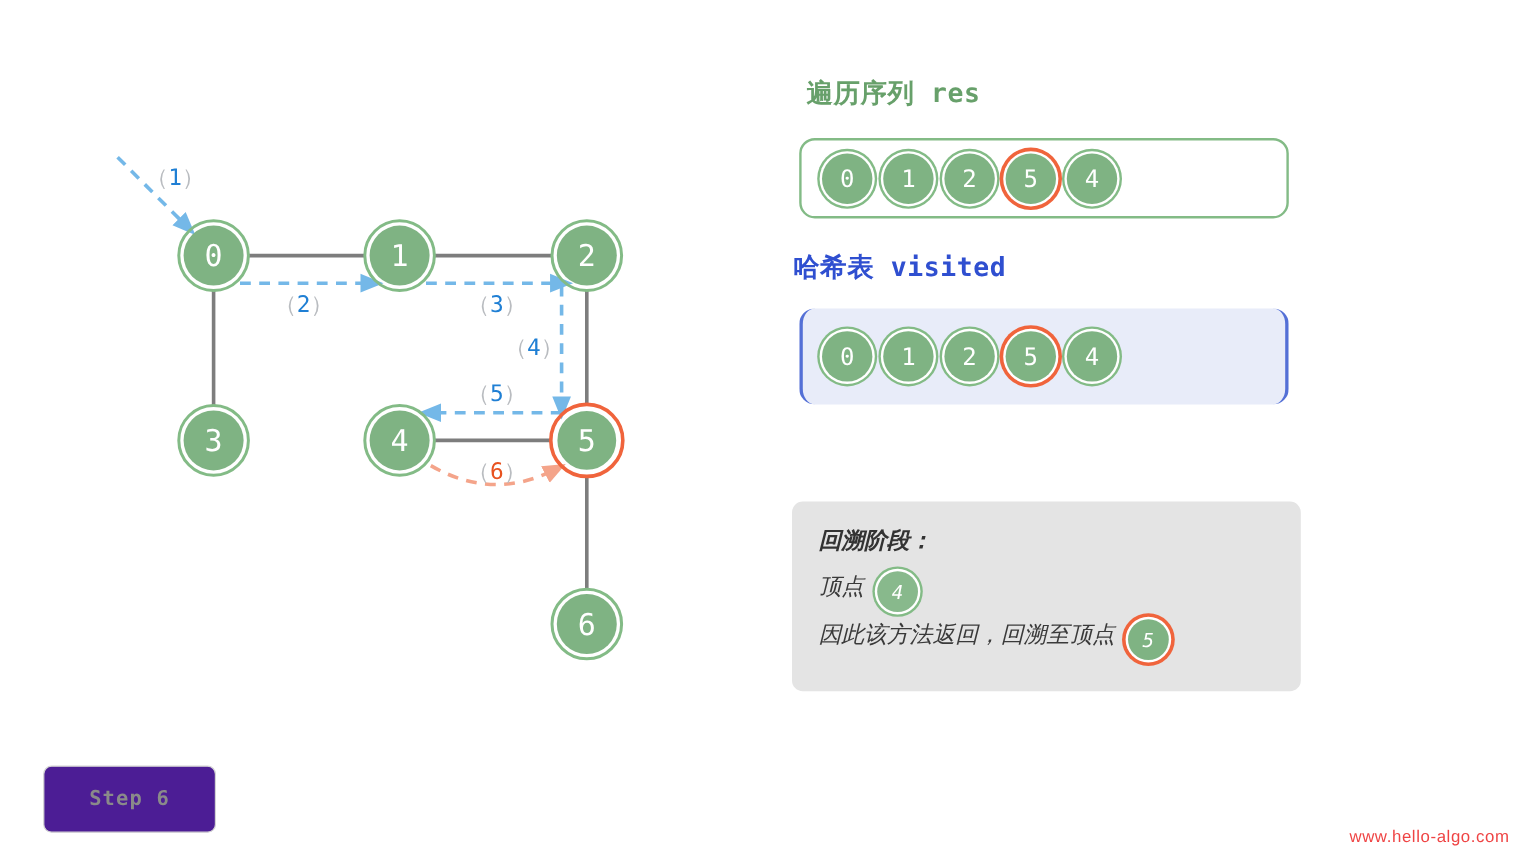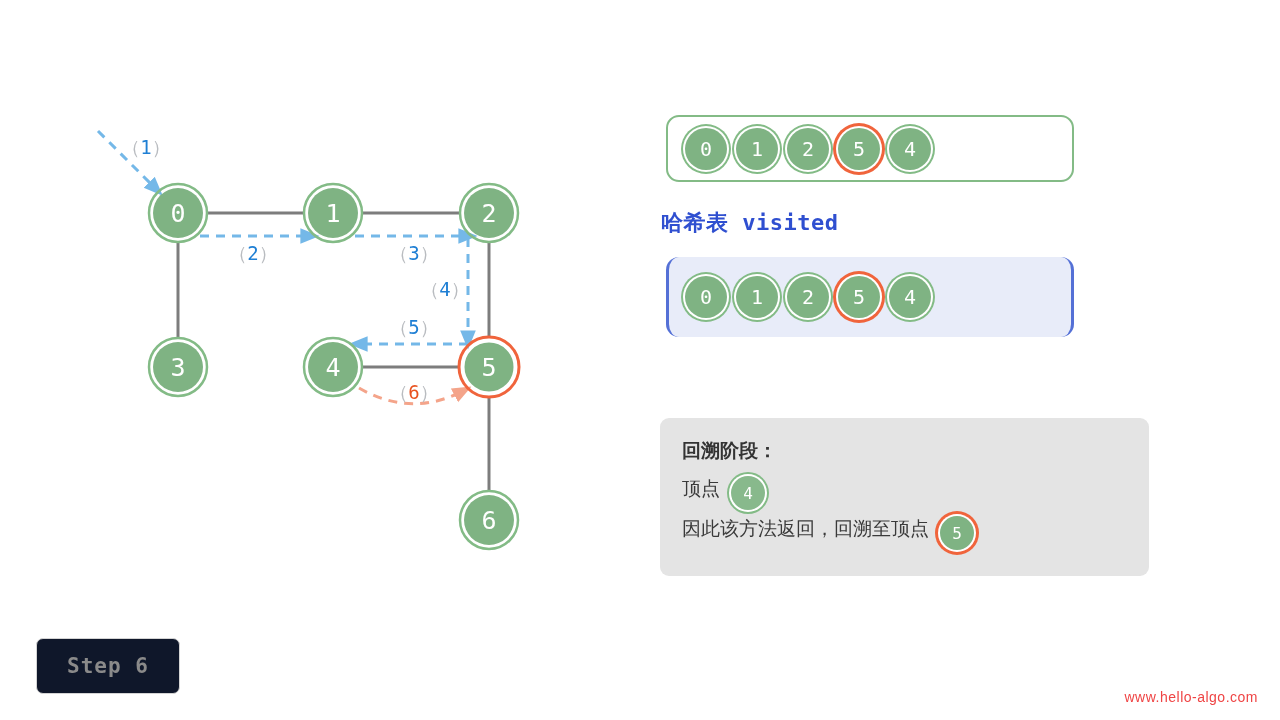--- a/index.html
+++ b/index.html
@@ -120,27 +120,28 @@
   }
   .token.hl {
     box-shadow: 0 0 0 2px #ffffff, 0 0 0 5px #f0643c;
   }
 
   
   #backtrack-panel {
     position: absolute;
     left: 0px;
     top: 418px;
-    width: 489px;
+    width: 424px;
     height: 158px;
     background: #e4e4e4;
     border-radius: 9px;
     box-sizing: border-box;
     padding: 20px 22px 0 22px;
     font-family: "DejaVu Sans", "Liberation Sans", sans-serif;
+    font-style: italic;
   }
   #backtrack-heading {
     font-size: 19px;
     font-weight: bold;
     color: #333333;
     margin: 0 0 12px 0;
   }
   .bt-line {
     display: flex;
     align-items: flex-start;
@@ -161,26 +162,26 @@
   
   #step-badge {
     position: absolute;
     left: 36px;
     top: 638px;
     width: 144px;
     height: 56px;
     box-sizing: border-box;
     border: 1px solid #d4d4d4;
     border-radius: 7px;
-    background: #0f172a;
+    background: #4c1d95;
     display: flex;
     align-items: center;
     justify-content: center;
     font-family: "DejaVu Sans Mono", "Liberation Mono", monospace;
-    font-size: 21px;
+    font-size: 17px;
     font-weight: bold;
     color: #8a8a8a;
     letter-spacing: 1px;
   }
 
   
   #watermark {
     position: absolute;
     right: 22px;
     bottom: 15px;
@@ -272,20 +273,21 @@
         <circle cx="489" cy="520" r="29" fill="none" stroke="#83bb86" stroke-width="2.5"></circle>
         <circle cx="489" cy="520" r="25" fill="#7fb383"></circle>
         <text class="node-label" x="489" y="529" text-anchor="middle">6</text>
       </g>
     </g>
   </svg>
 </div>
 
 <div id="right-panel">
 
+  <h2 id="res-title" class="section-title">遍历序列 res</h2>
 
   <div id="res-box" class="cell-box">
     <div class="token">
         <span>0</span>
       </div>
     <div class="token">
         <span>1</span>
       </div>
     <div class="token">
         <span>2</span>

